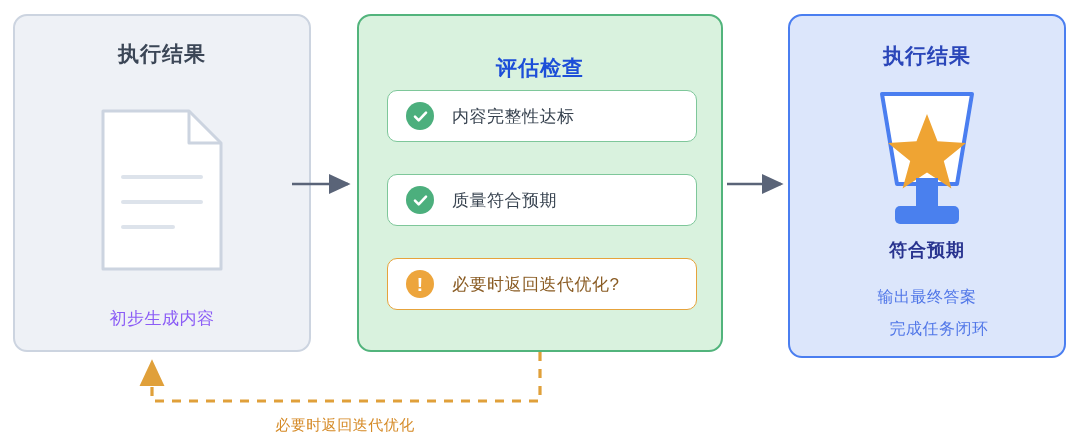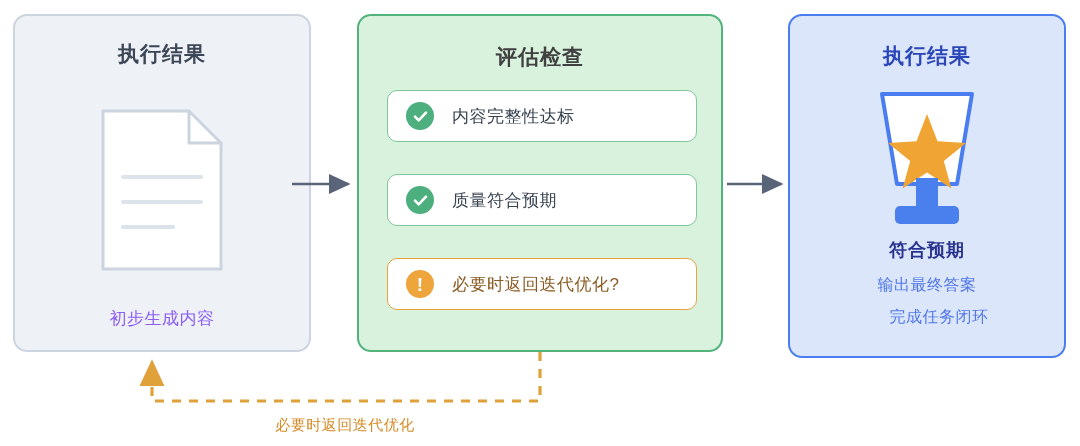--- a/index.html
+++ b/index.html
@@ -75,22 +75,22 @@
   
   #panel-eval {
     left: 357px;
     top: 14px;
     width: 366px;
     height: 338px;
     background: #d9f2de;
     border-color: #52b47c;
   }
   #panel-eval .panel-title {
-    top: 27px;
-    color: #404040;
+    top: 38px;
+    color: #1d4ed8;
     text-align: center;
   }
   .check-list {
     position: absolute;
     left: 28px;
     top: 74px;
     width: 310px;
   }
   .check-card {
     box-sizing: border-box;
@@ -164,20 +164,21 @@
     color: #28338f;
     letter-spacing: 1px;
   }
   .deliver-sub {
     position: absolute;
     left: 0; width: 100%;
     text-align: center;
     font-size: 16px;
     color: #5177e8;
     letter-spacing: 0.5px;
+    margin-top: 12px;
   }
   .deliver-sub.l1 { top: 259px; }
   .deliver-sub.l2 { top: 291px; padding-left: 12px; }
 
   
   .svg-layer {
     position: absolute;
     left: 0; top: 0;
     width: 1080px;
     height: 446px;

